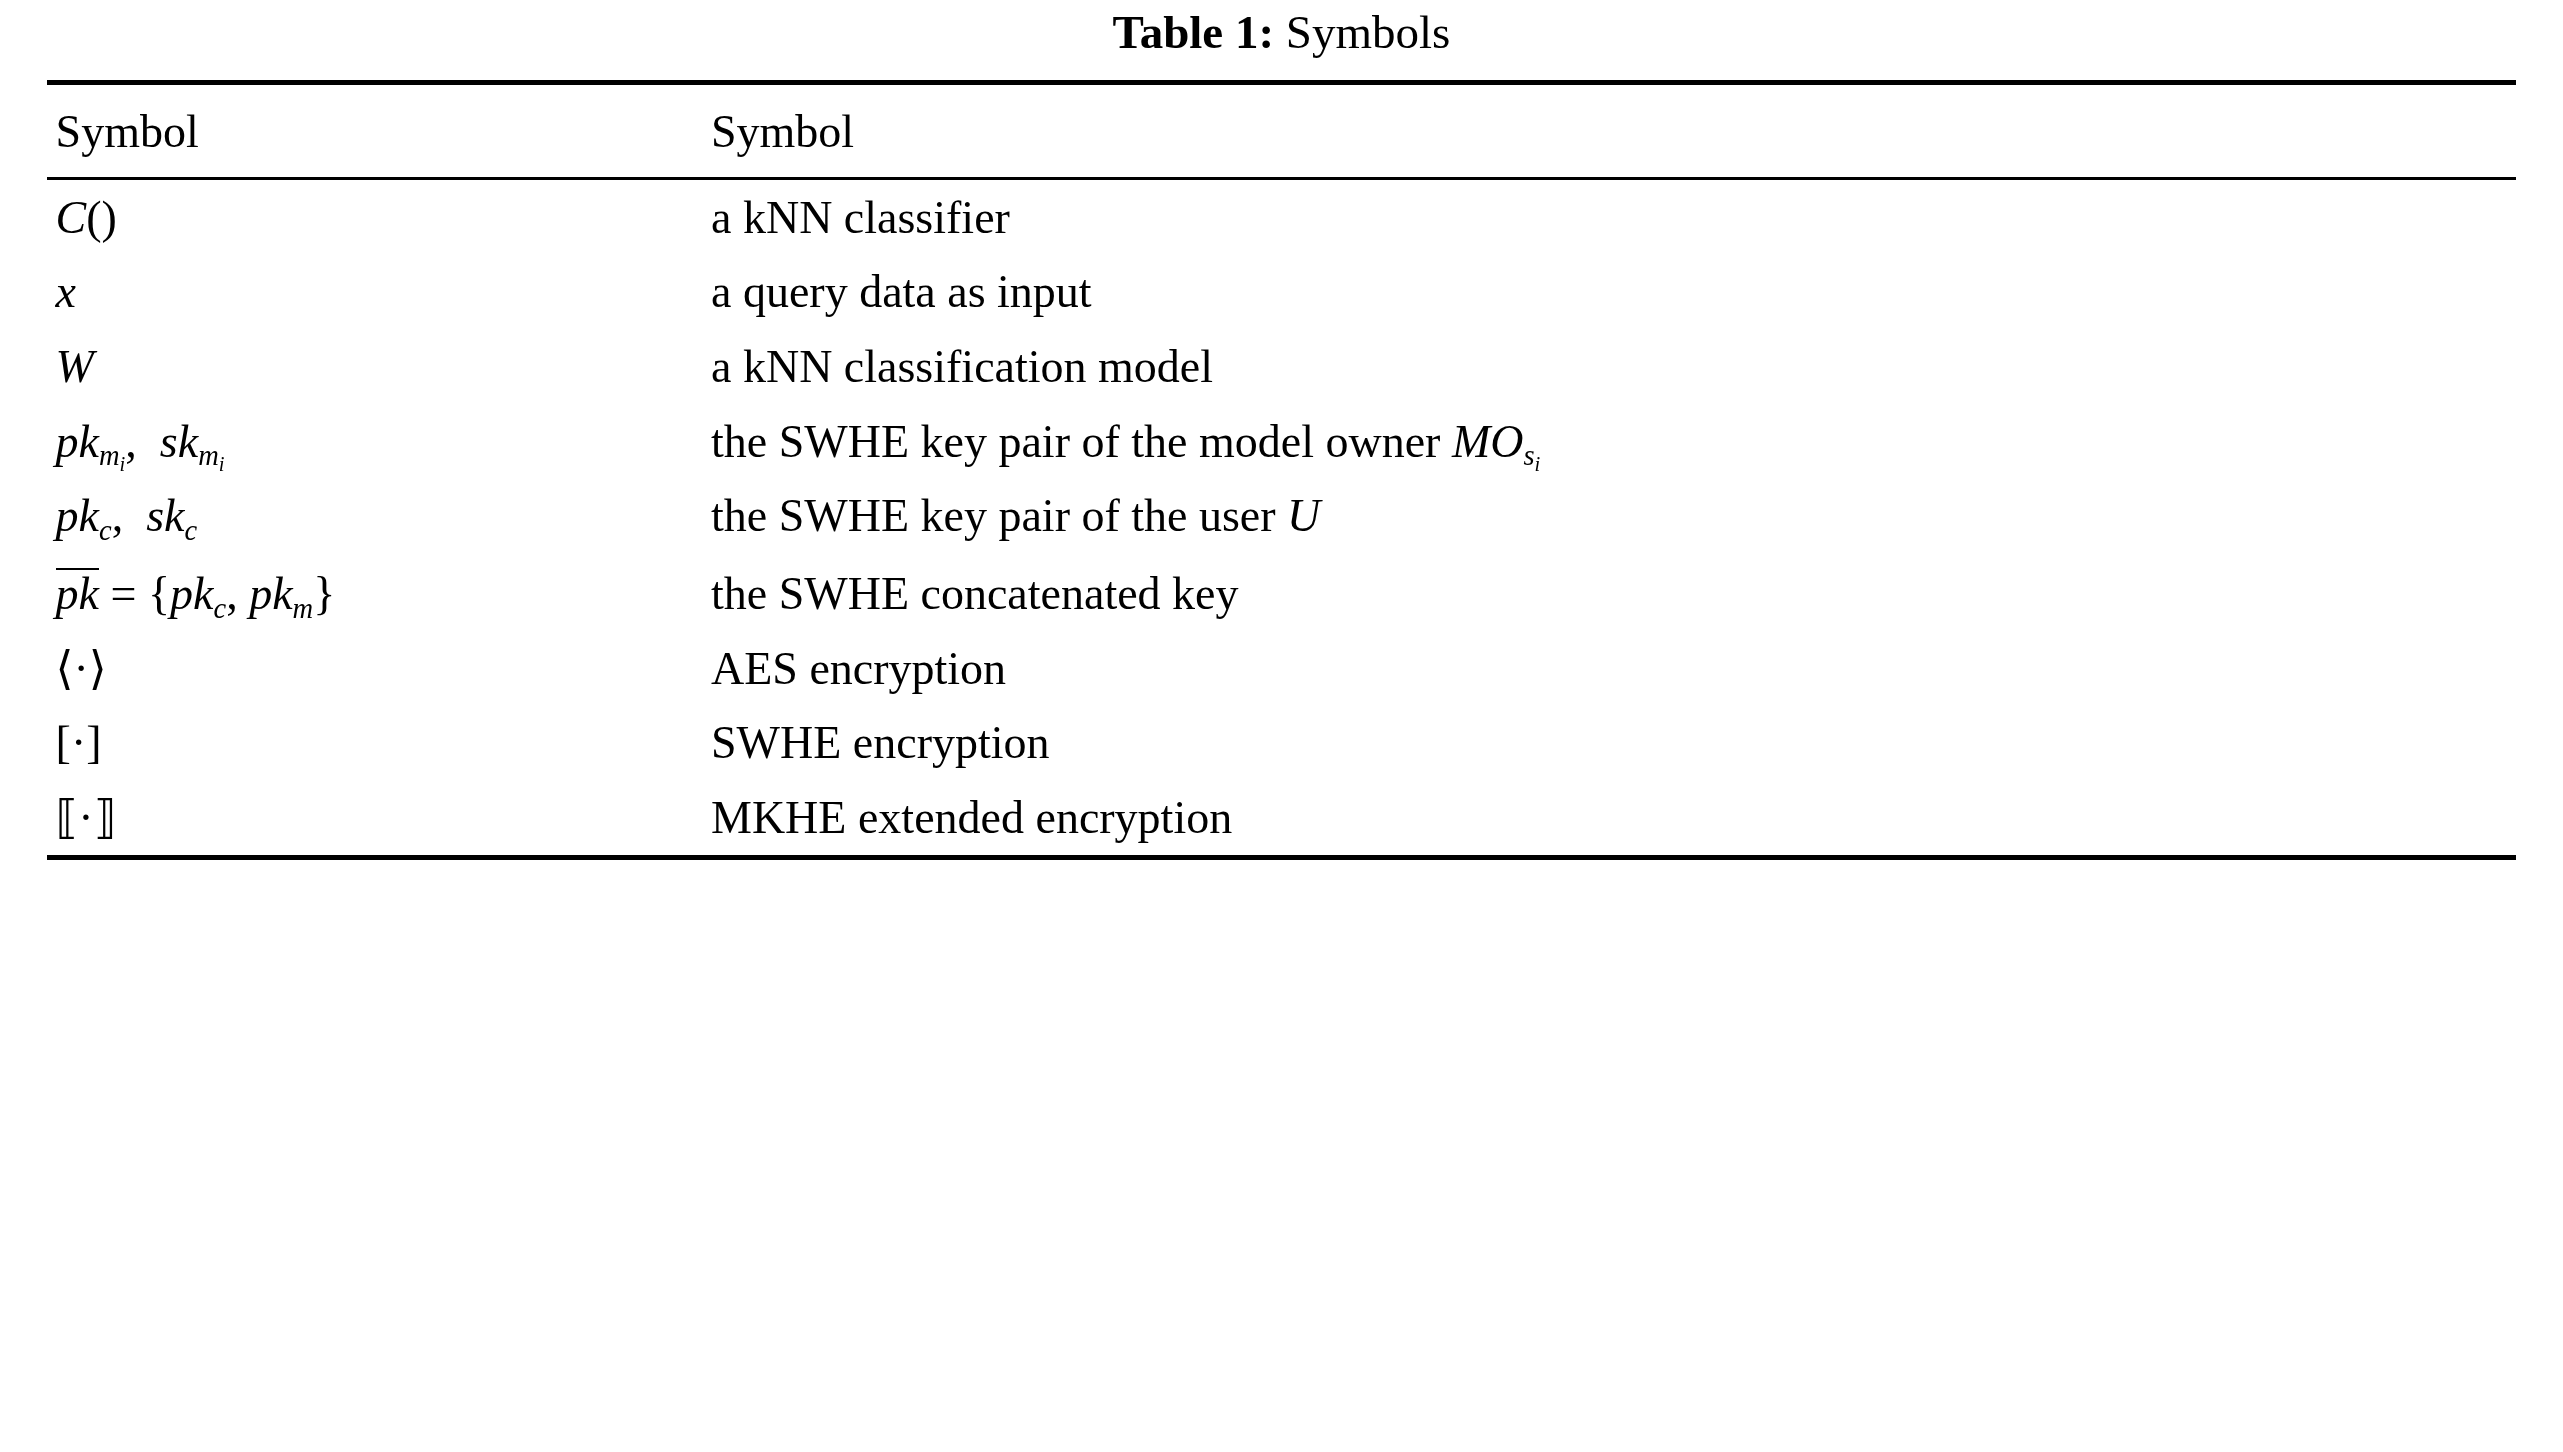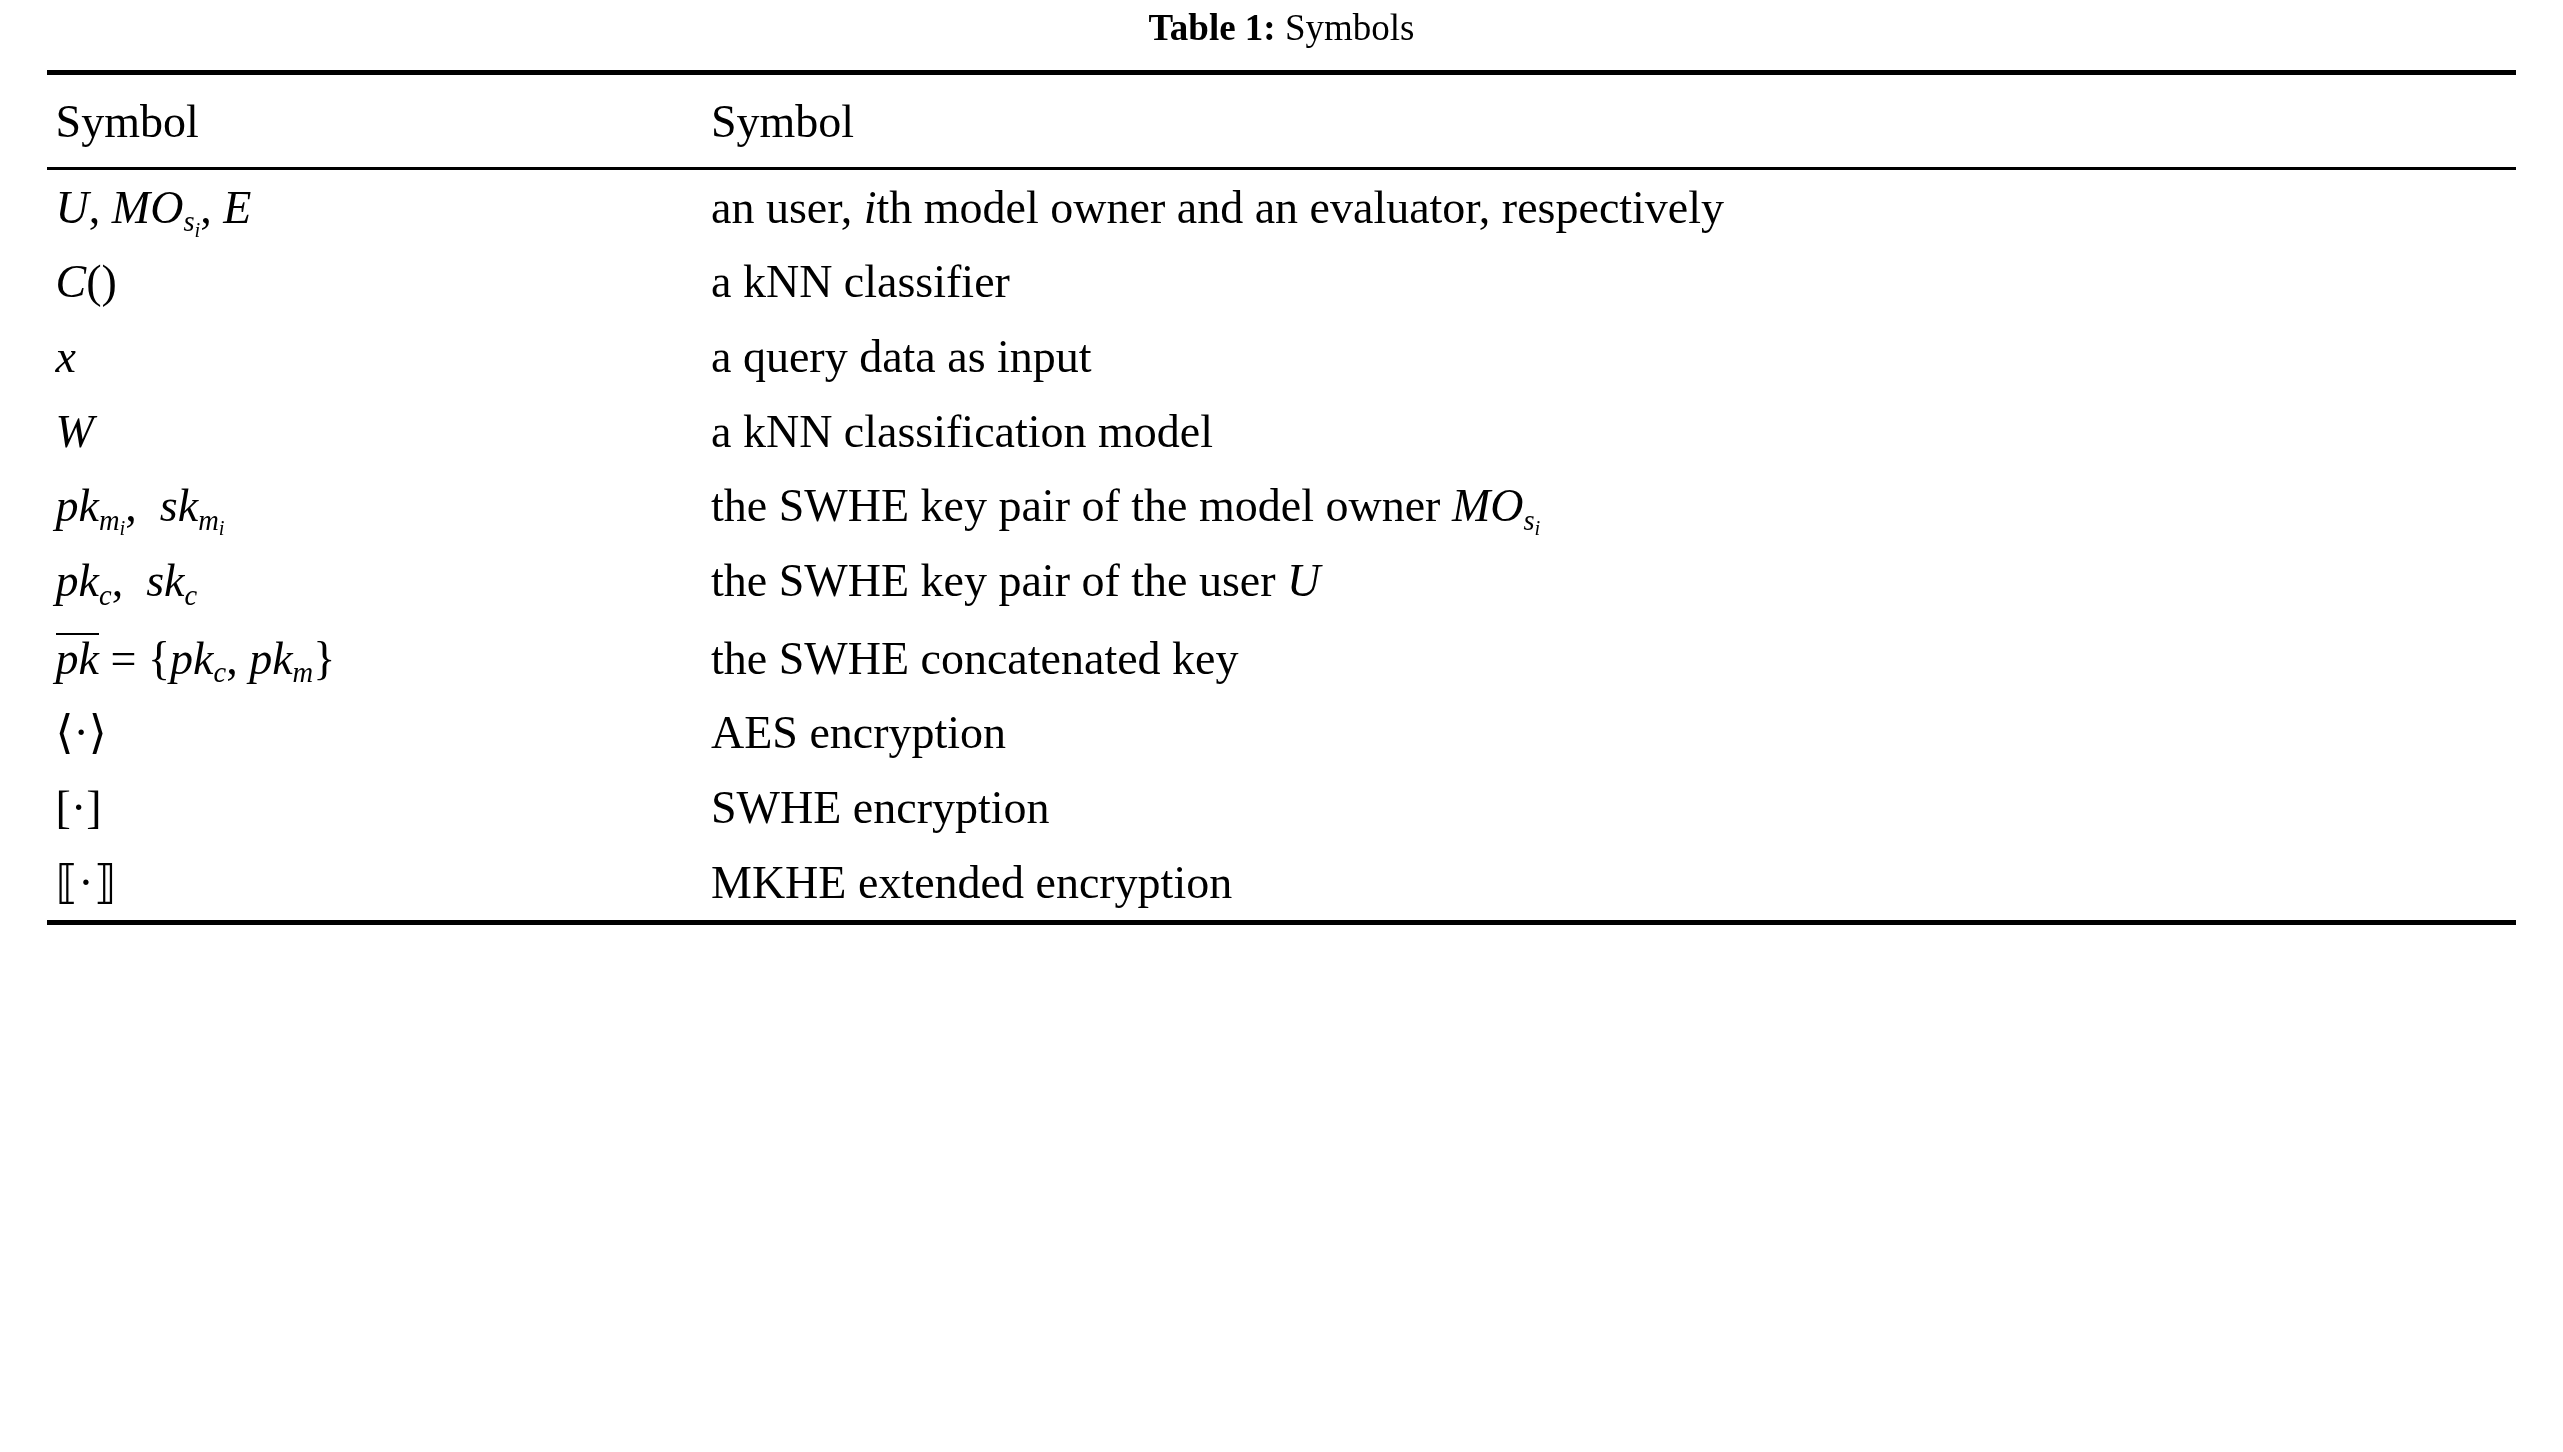--- a/index.html
+++ b/index.html
@@ -16,21 +16,21 @@
   }
   .page {
     position: relative;
     width: 2563px;
     height: 1452px;
     box-sizing: border-box;
     padding: 0 47px;
   }
   .caption {
     text-align: center;
-    font-size: 37px;
+    font-size: 47px;
     line-height: 1.0;
     padding-top: 8.6px;
     padding-bottom: 24px;
     white-space: nowrap;
   }
   .caption .cap-label {
     font-weight: bold;
   }
   .caption .cap-text {
     font-weight: normal;
@@ -114,28 +114,20 @@
           <td colspan="2"></td>
         </tr>
       <tr>
         <th class="col-sym">Symbol</th>
         <th class="col-mean">Symbol</th>
       </tr>
       <tr class="rule-mid">
           <td colspan="2"></td>
         </tr>
 
-      <tr class="cell-pad-first">
-        <td class="col-sym">
-          <span class="nowrap"><span class="m">U</span>, <span class="m">MO</span><sub><span class="m">s</span><sub><span class="m">i</span></sub></sub>, <span class="m">E</span></span>
-        </td>
-        <td class="col-mean">
-          an user, <span class="m">i</span>th model owner and an evaluator, respectively
-        </td>
-      </tr>
 
       <tr>
         <td class="col-sym">
           <span class="m">C</span><span class="up">()</span>
         </td>
         <td class="col-mean">a kNN classifier</td>
       </tr>
 
       <tr>
         <td class="col-sym">

